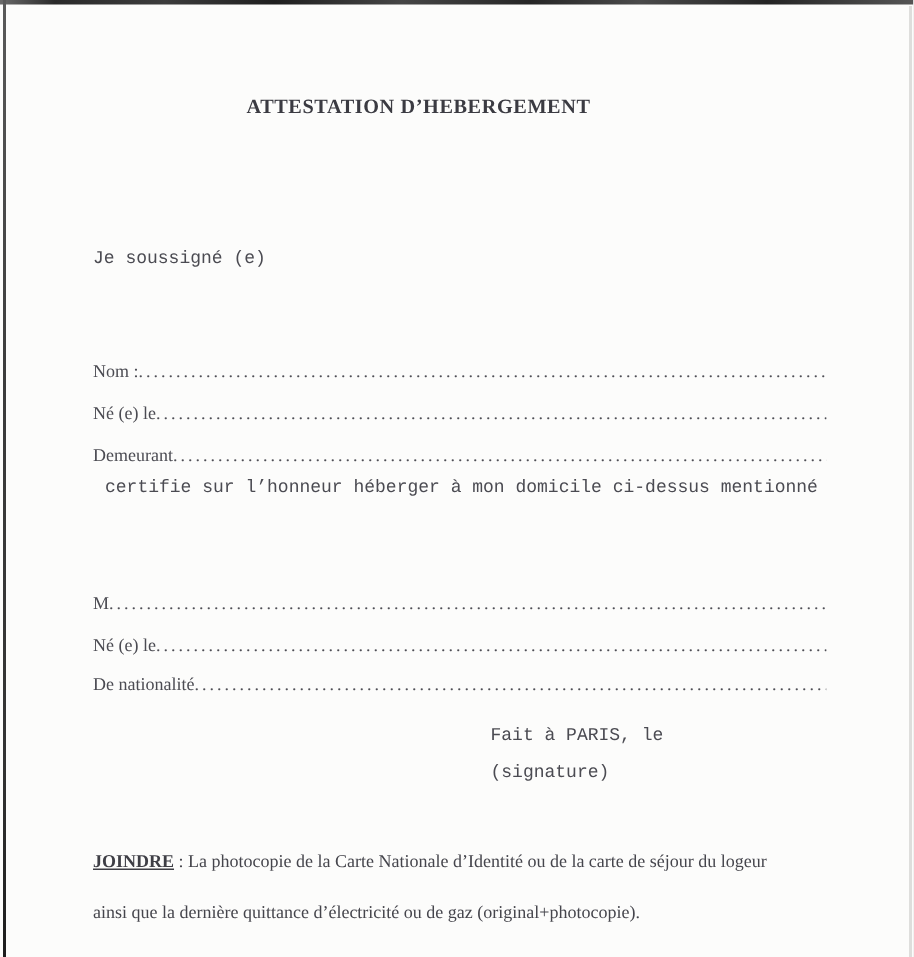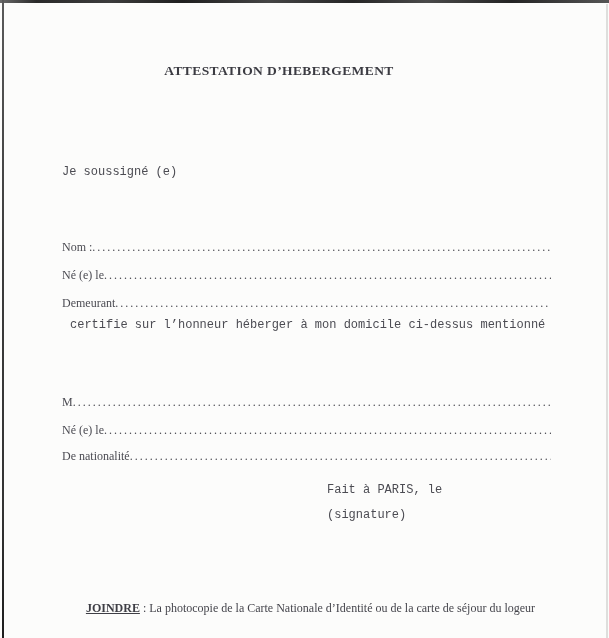--- a/index.html
+++ b/index.html
@@ -98,17 +98,18 @@
   </div>
 
   <div class="row" style="top:416px;align-items:center;">
     <span>De nationalité</span>
     <span class="dots grow">......................................................................................................................................................................</span>
   </div>
 
   <div class="abs" style="top:458px;left:327px;margin-top:24px;">Fait à PARIS, le</div>
   <div class="abs" style="top:475px;left:327px;margin-top:32px;">(signature)</div>
 
-  <div class="footer-line" style="top:600px;text-align:center;">
+  <div class="footer-line" style="top:566px;">
     <span class="u-bold">JOINDRE</span><span> : La photocopie de la Carte Nationale d’Identité ou de la carte de séjour du logeur</span>
   </div>
+  <div class="footer-line" style="top:600px;">ainsi que la dernière quittance d’électricité ou de gaz (original+photocopie).</div>
 
 </div>
 
 </body></html>

